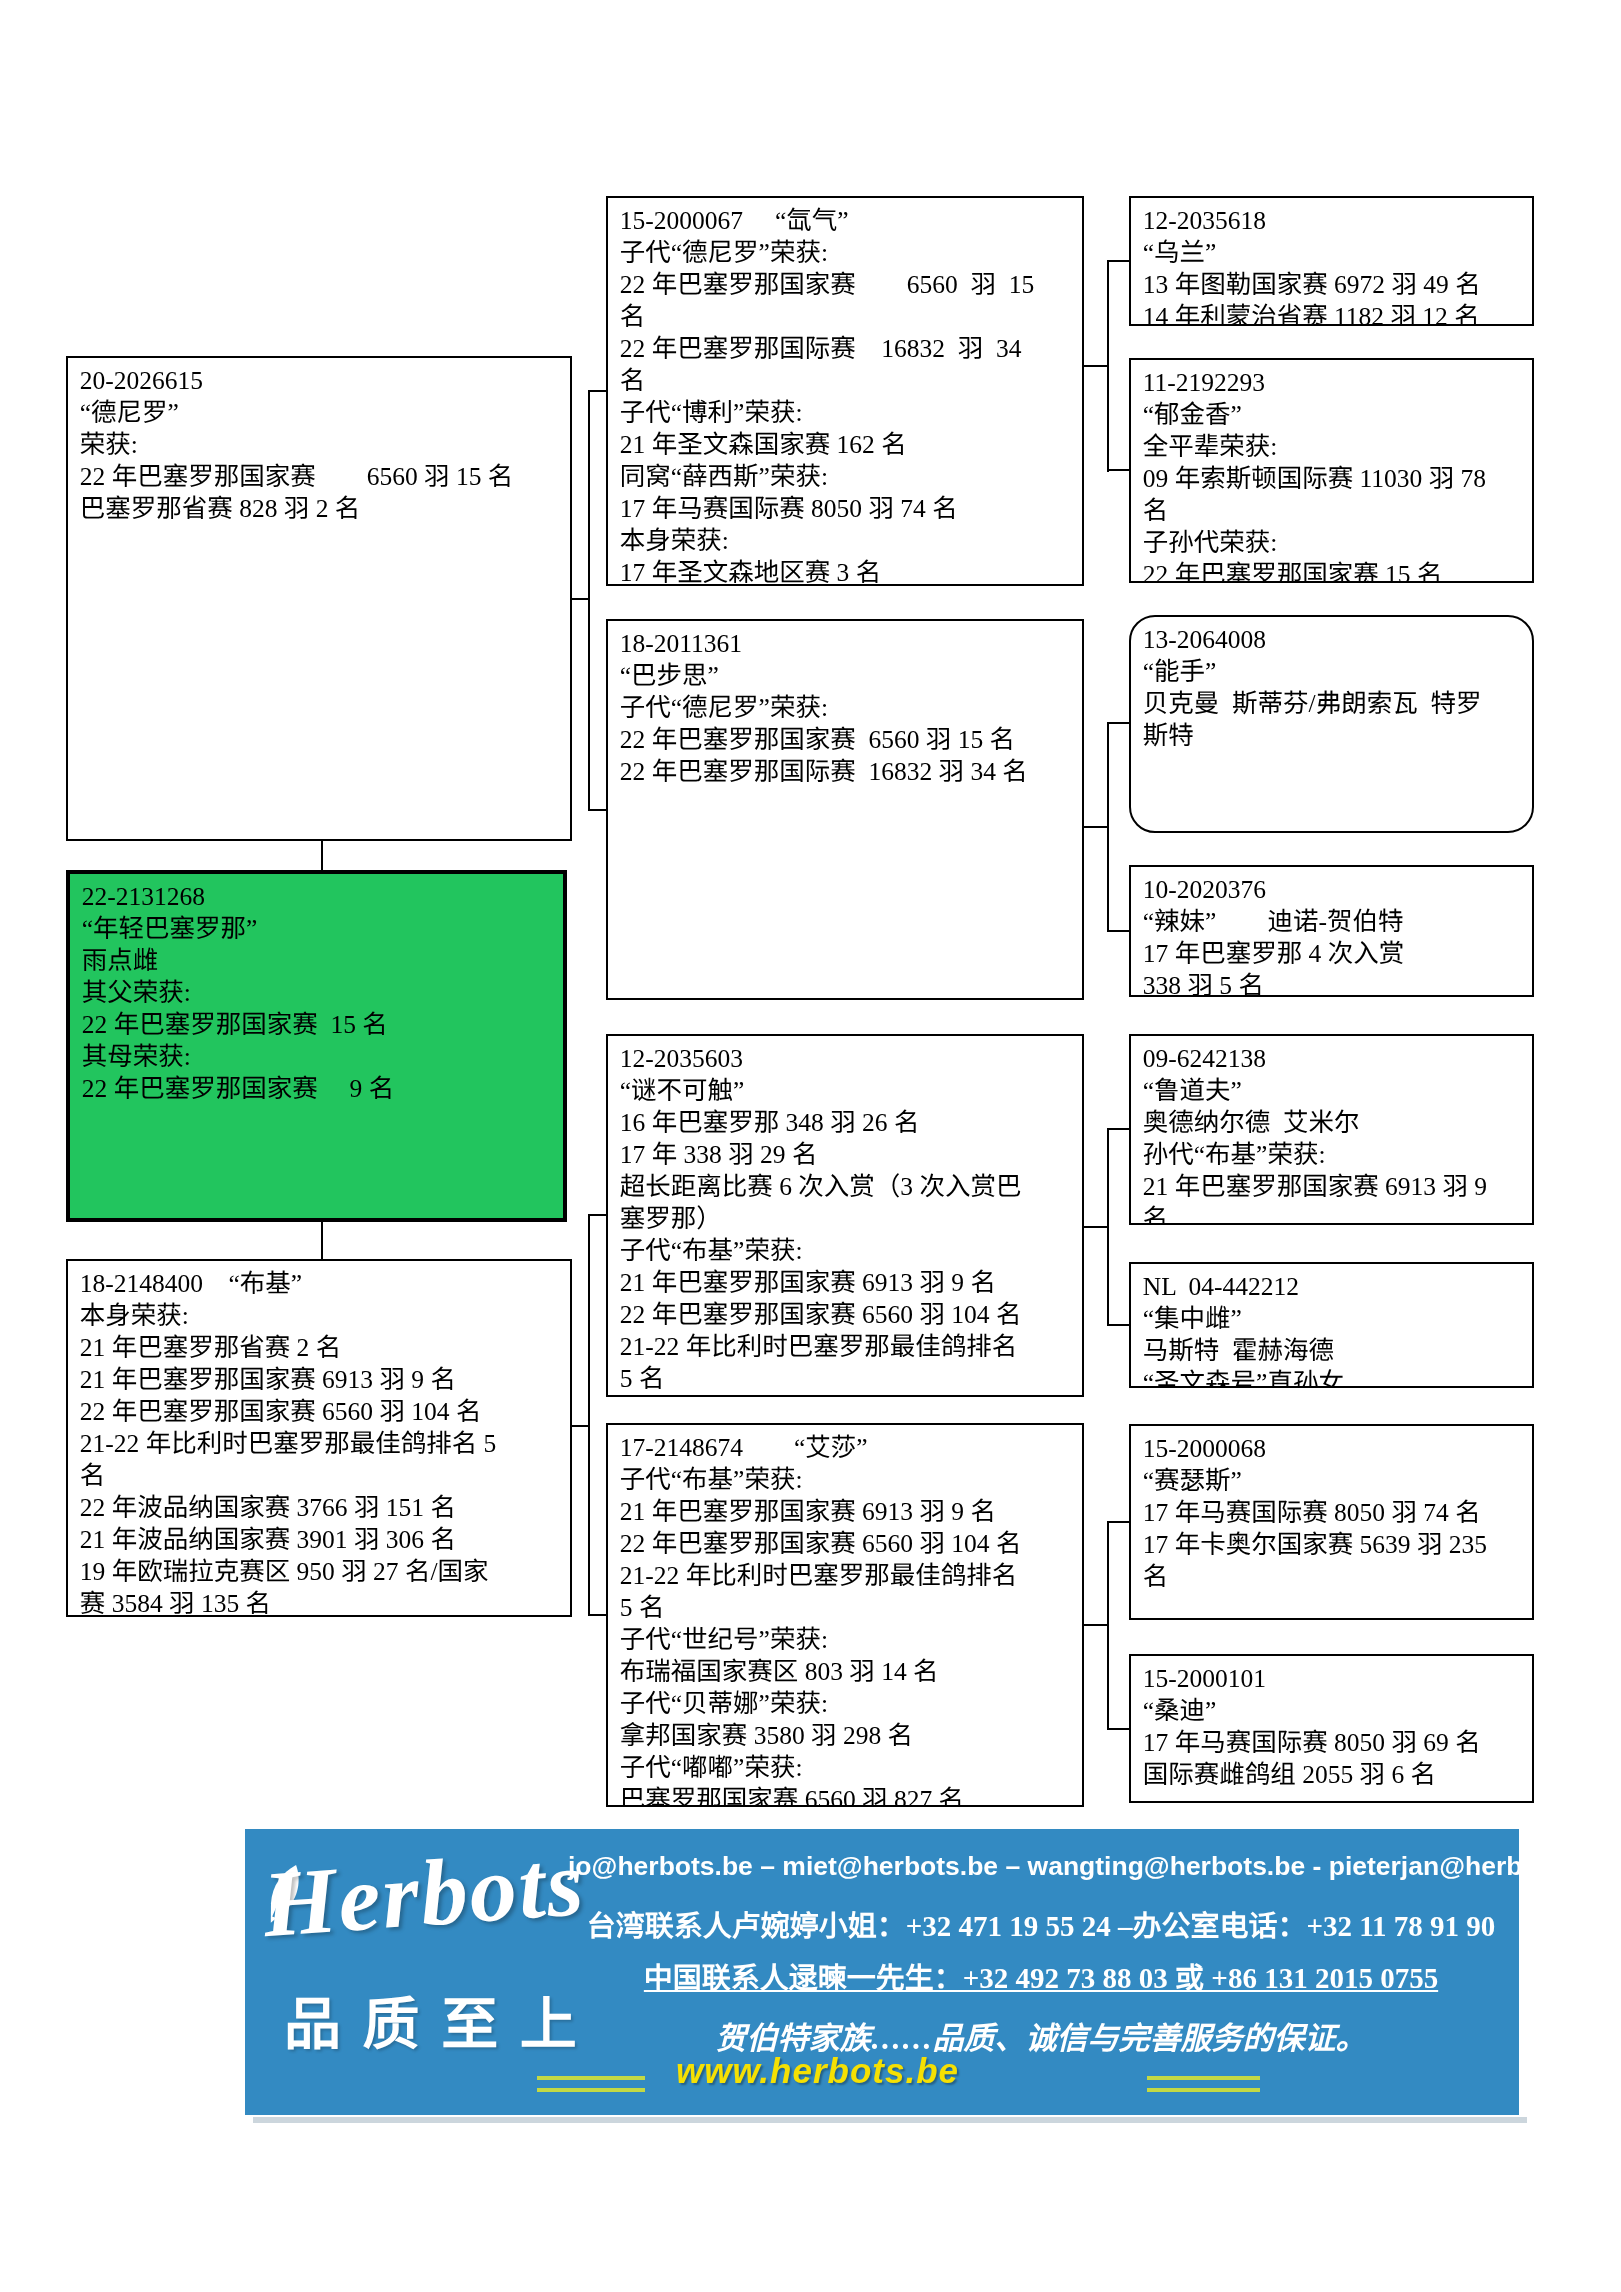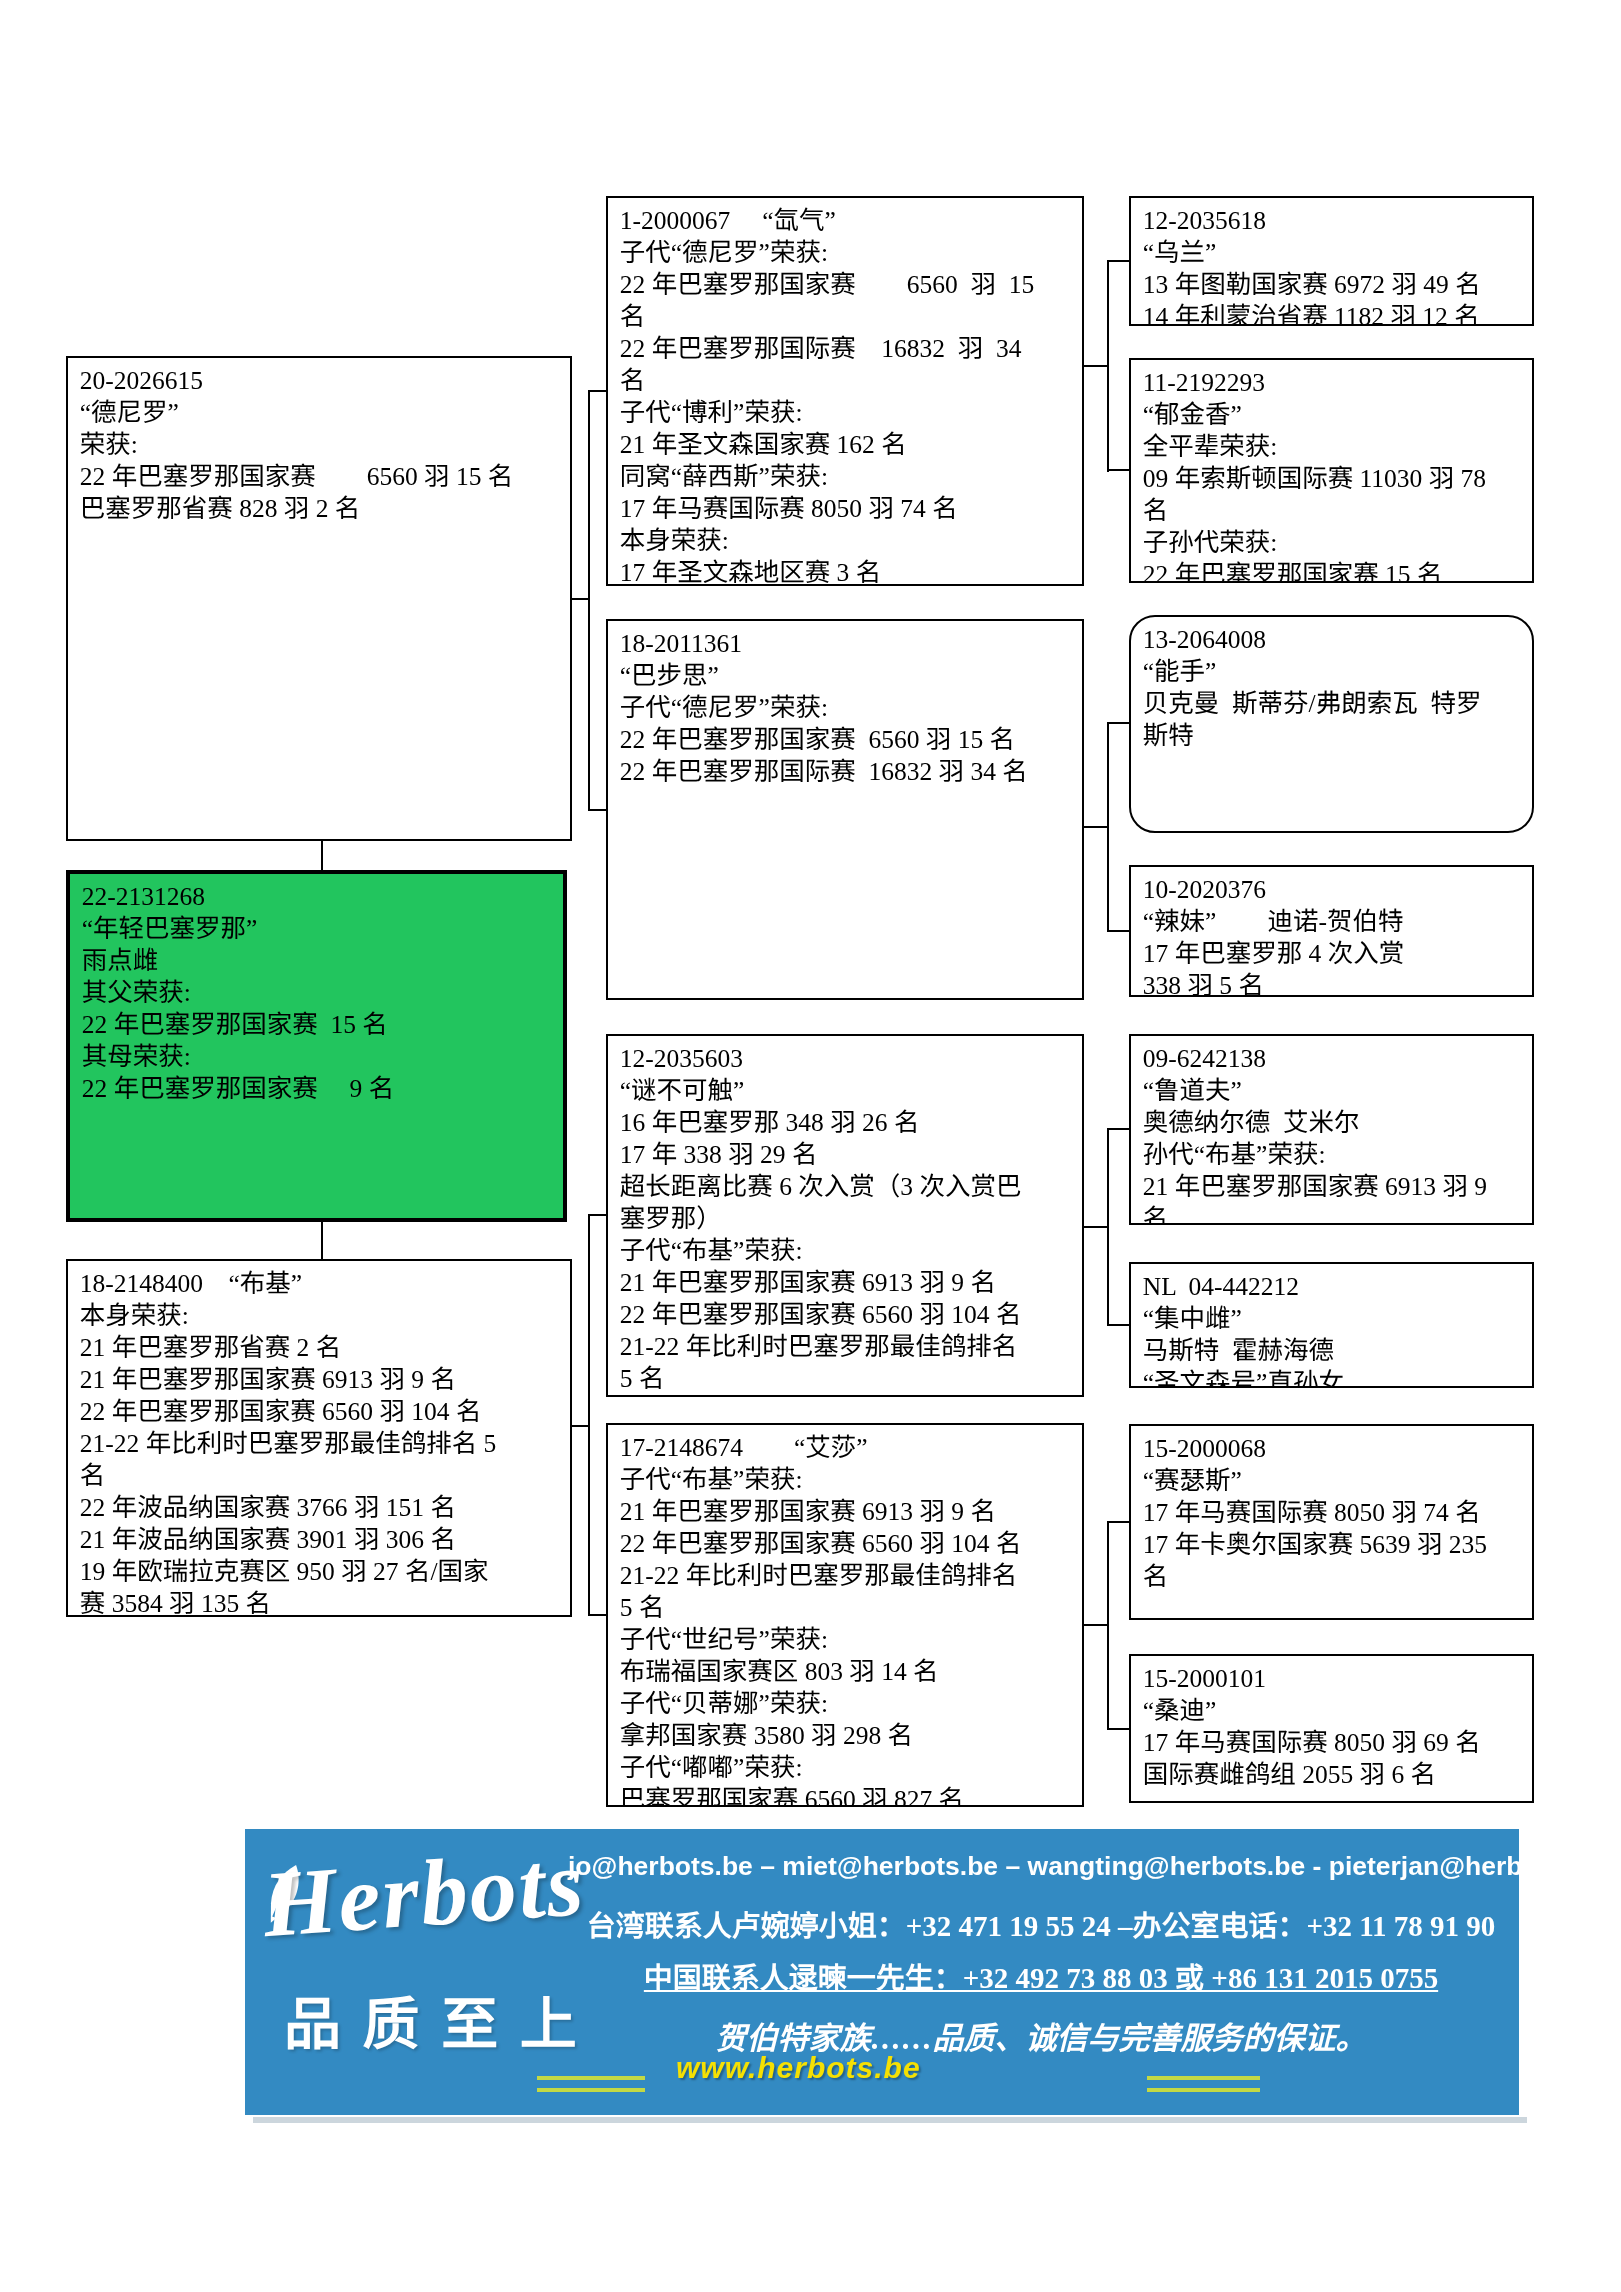--- a/index.html
+++ b/index.html
@@ -55,21 +55,21 @@
     position:absolute; left:323px; top:184px; width:946px; text-align:center;
     font-size:31px; font-weight:bold; font-style:italic; white-space:nowrap;
   }
   .dbl-line {
     position:absolute; height:15.7px; box-sizing:border-box;
     border-top:4.9px solid #c3d944; border-bottom:4.9px solid #c3d944;
   }
   .website {
     position:absolute; left:431px; top:222px;
     font-family:"Liberation Sans", sans-serif; font-weight:bold; font-style:italic;
-    font-size:30px; color:#f5e003; letter-spacing:1px;
+    font-size:35px; color:#f5e003; letter-spacing:1px;
     text-shadow:2px 2px 2px rgba(0,0,0,.3); white-space:nowrap;
   }
 </style>
 </head>
 <body>
 
 <div id="stage">
 
   <div class="box" style="left:66px; top:356px; width:506px; height:485px;">
     <div>
@@ -104,21 +104,21 @@
         <div class="tline">名</div>
         <div class="tline">22 年波品纳国家赛 3766 羽 151 名</div>
         <div class="tline">21 年波品纳国家赛 3901 羽 306 名</div>
         <div class="tline">19 年欧瑞拉克赛区 950 羽 27 名/国家</div>
         <div class="tline">赛 3584 羽 135 名</div>
       </div>
   </div>
 
   <div class="box" style="left:606px; top:196px; width:478px; height:390px;">
     <div>
-        <div class="tline">1-2000067　 “氙气”</div>
+        <div class="tline">15-2000067　 “氙气”</div>
         <div class="tline">子代“德尼罗”荣获:</div>
         <div class="tline">22 年巴塞罗那国家赛　　6560  羽  15</div>
         <div class="tline">名</div>
         <div class="tline">22 年巴塞罗那国际赛　16832  羽  34</div>
         <div class="tline">名</div>
         <div class="tline">子代“博利”荣获:</div>
         <div class="tline">21 年圣文森国家赛 162 名</div>
         <div class="tline">同窝“薛西斯”荣获:</div>
         <div class="tline">17 年马赛国际赛 8050 羽 74 名</div>
         <div class="tline">本身荣获:</div>

